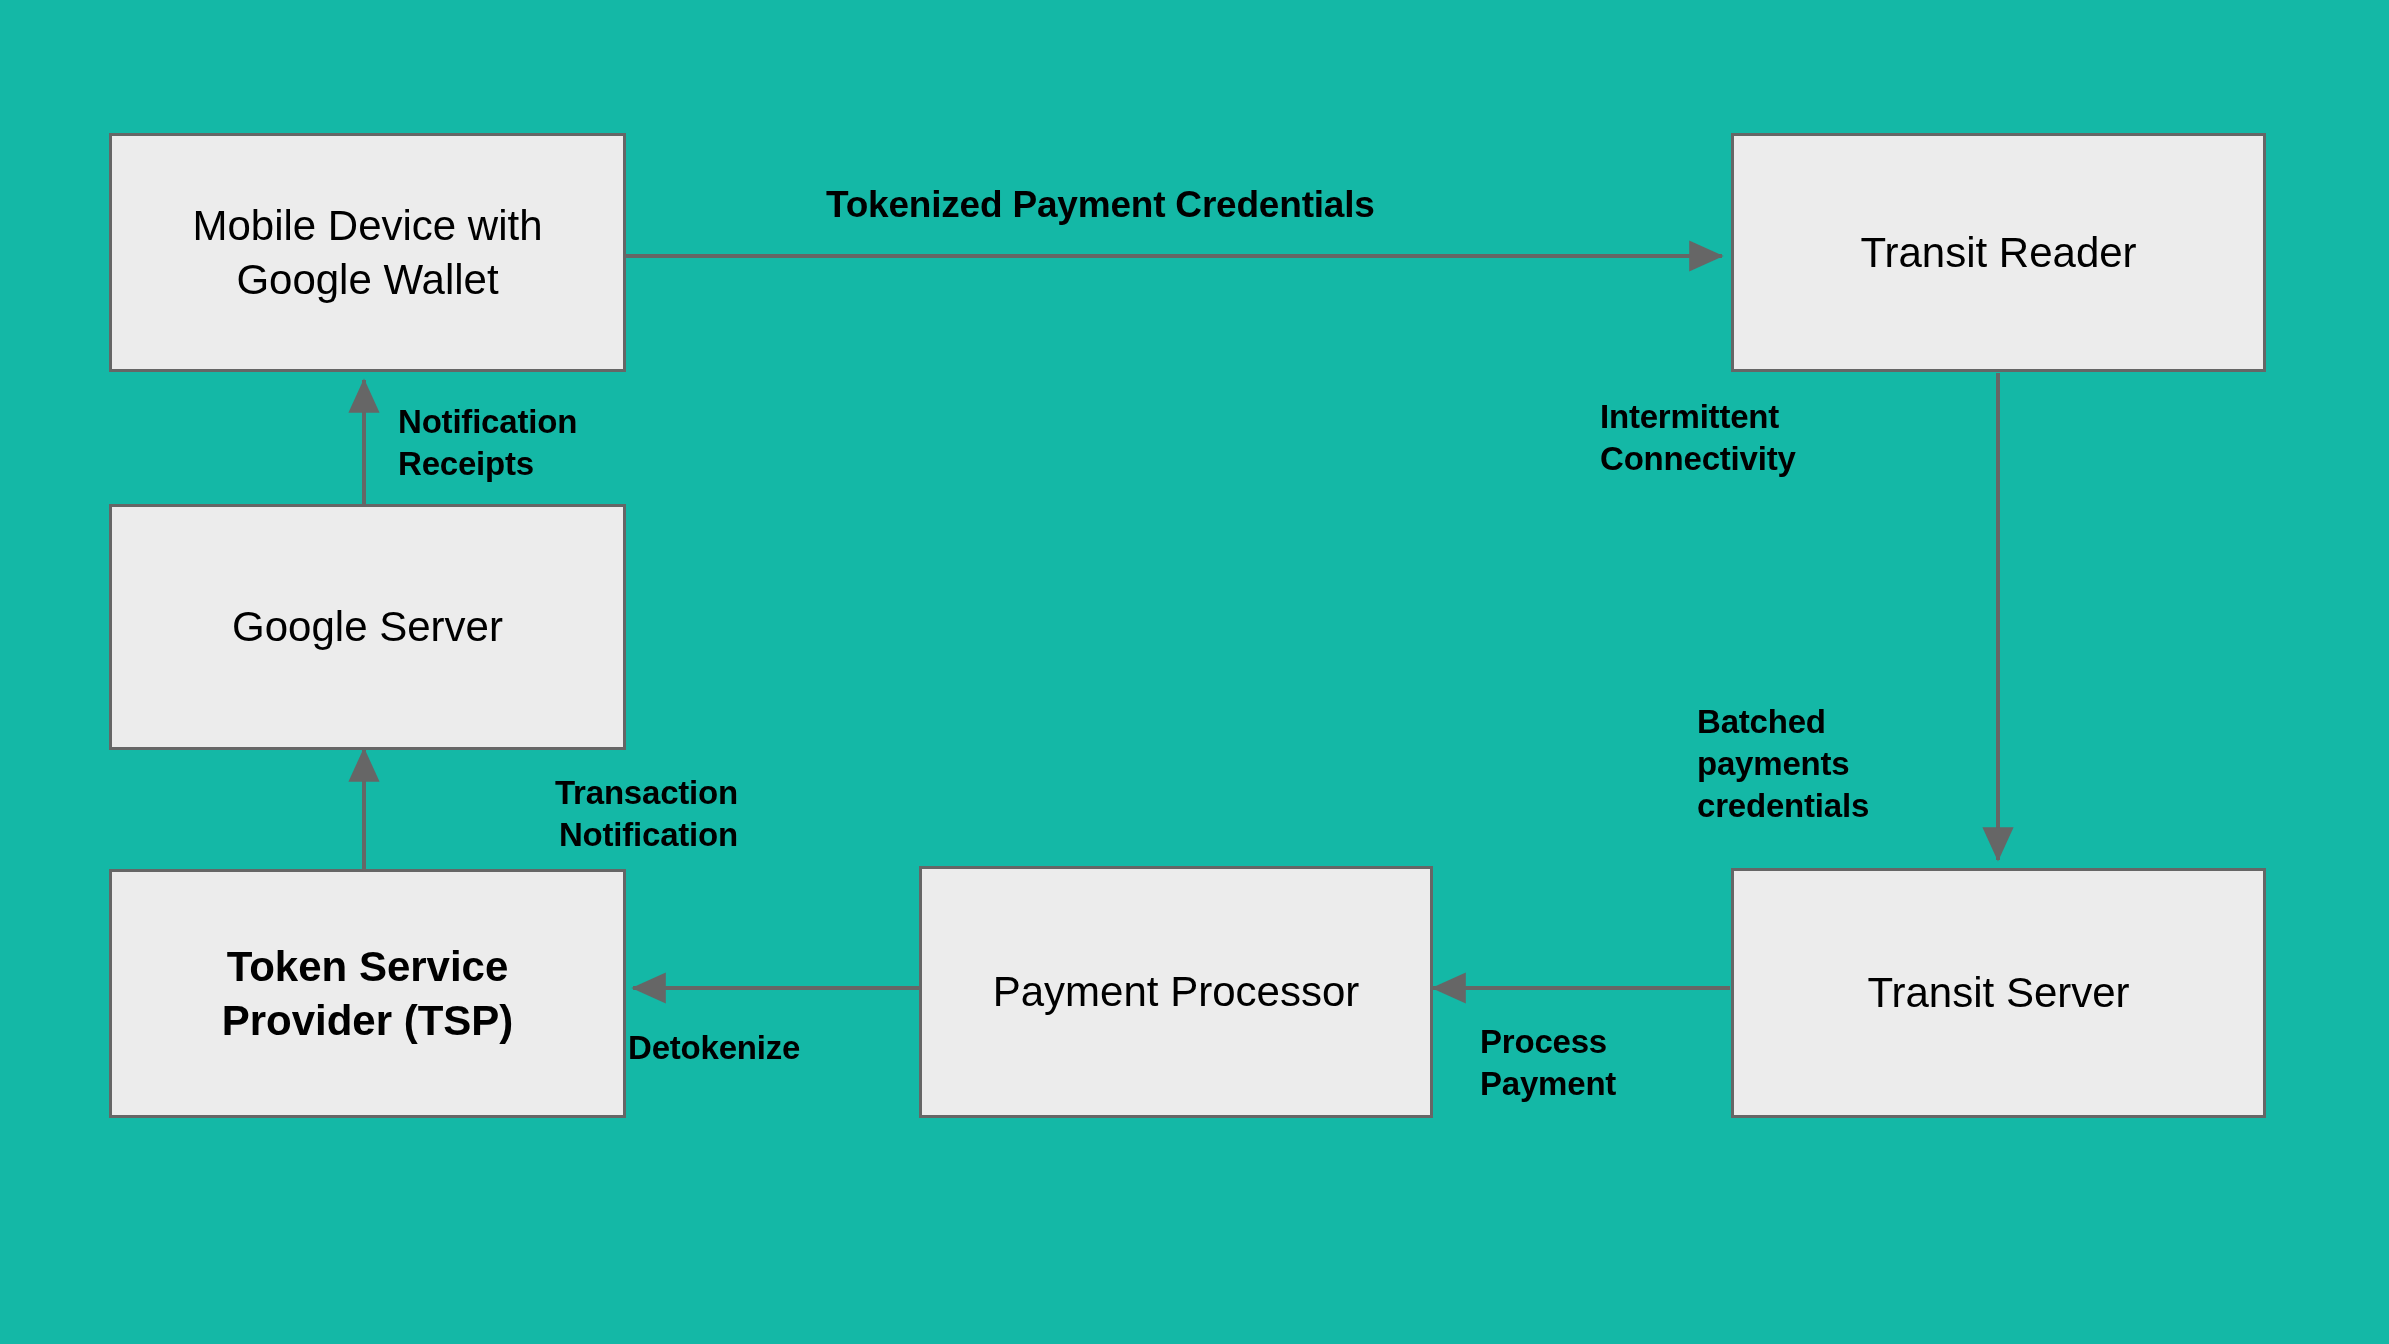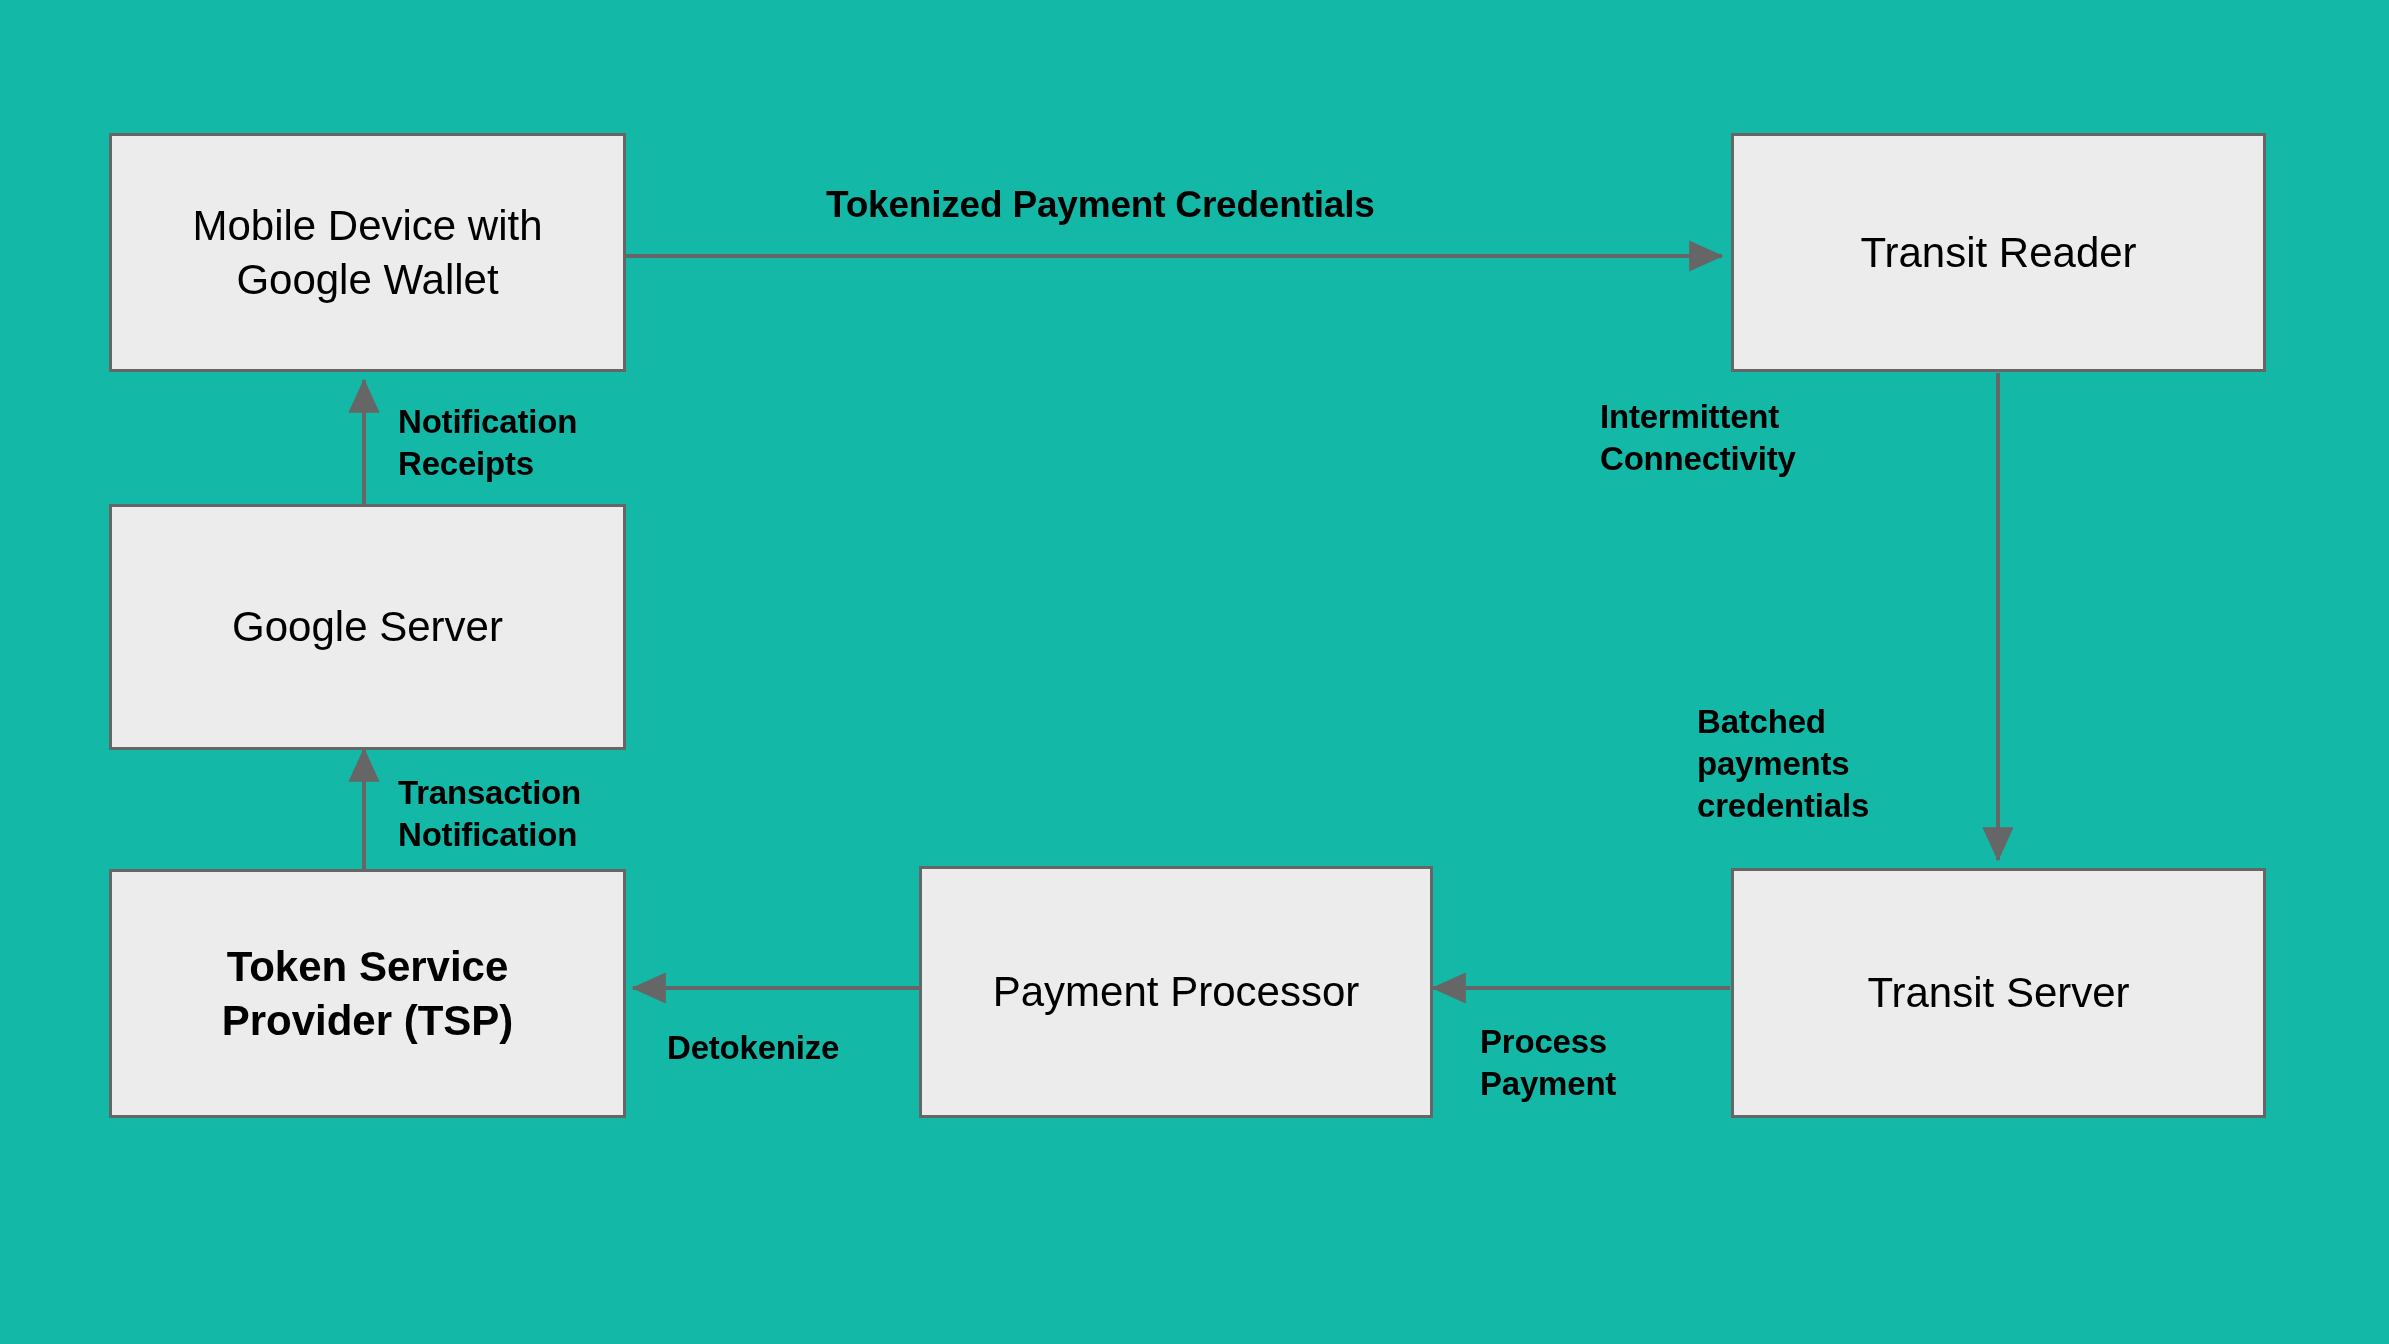--- a/index.html
+++ b/index.html
@@ -116,21 +116,21 @@
   <div class="edge-label lbl-right" style="left:1600px; top:396px; width:368px;">Intermittent
 Connectivity</div>
 
   <div class="edge-label lbl-center" style="left:1697px; top:701px; width:250px;">Batched
 payments
 credentials</div>
 
   <div class="edge-label lbl-center" style="left:1480px; top:1021px; width:240px;">Process
 Payment</div>
 
-  <div class="edge-label lbl-left" style="left:667px; top:1027px; width:320px;">Detokenize</div>
+  <div class="edge-label lbl-left" style="left:628px; top:1027px; width:320px;">Detokenize</div>
 
-  <div class="edge-label lbl-left" style="left:398px; top:772px; width:340px;">Transaction
+  <div class="edge-label lbl-left" style="left:398px; top:772px; width:340px;text-align:right;">Transaction
 Notification</div>
 
   <div class="edge-label lbl-left" style="left:398px; top:401px; width:340px;">Notification
 Receipts</div>
 
 </div>
 
 </body></html>

